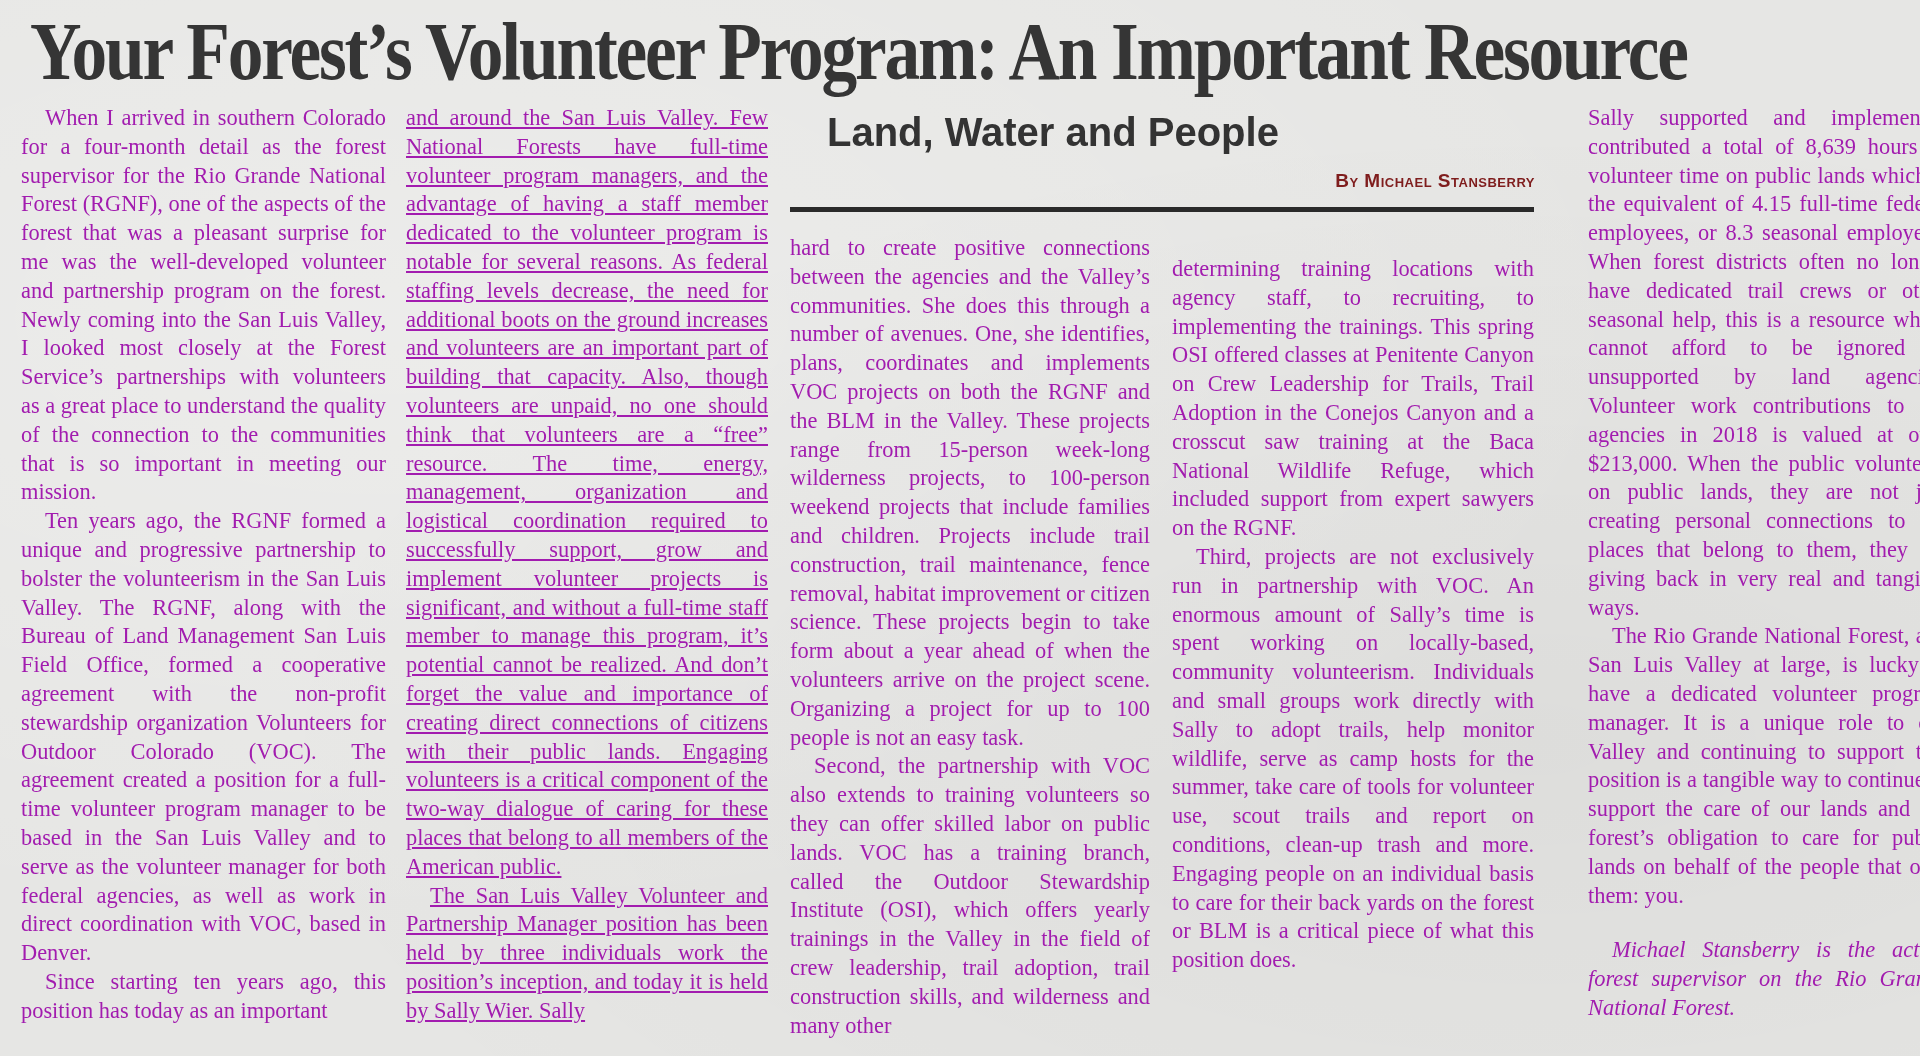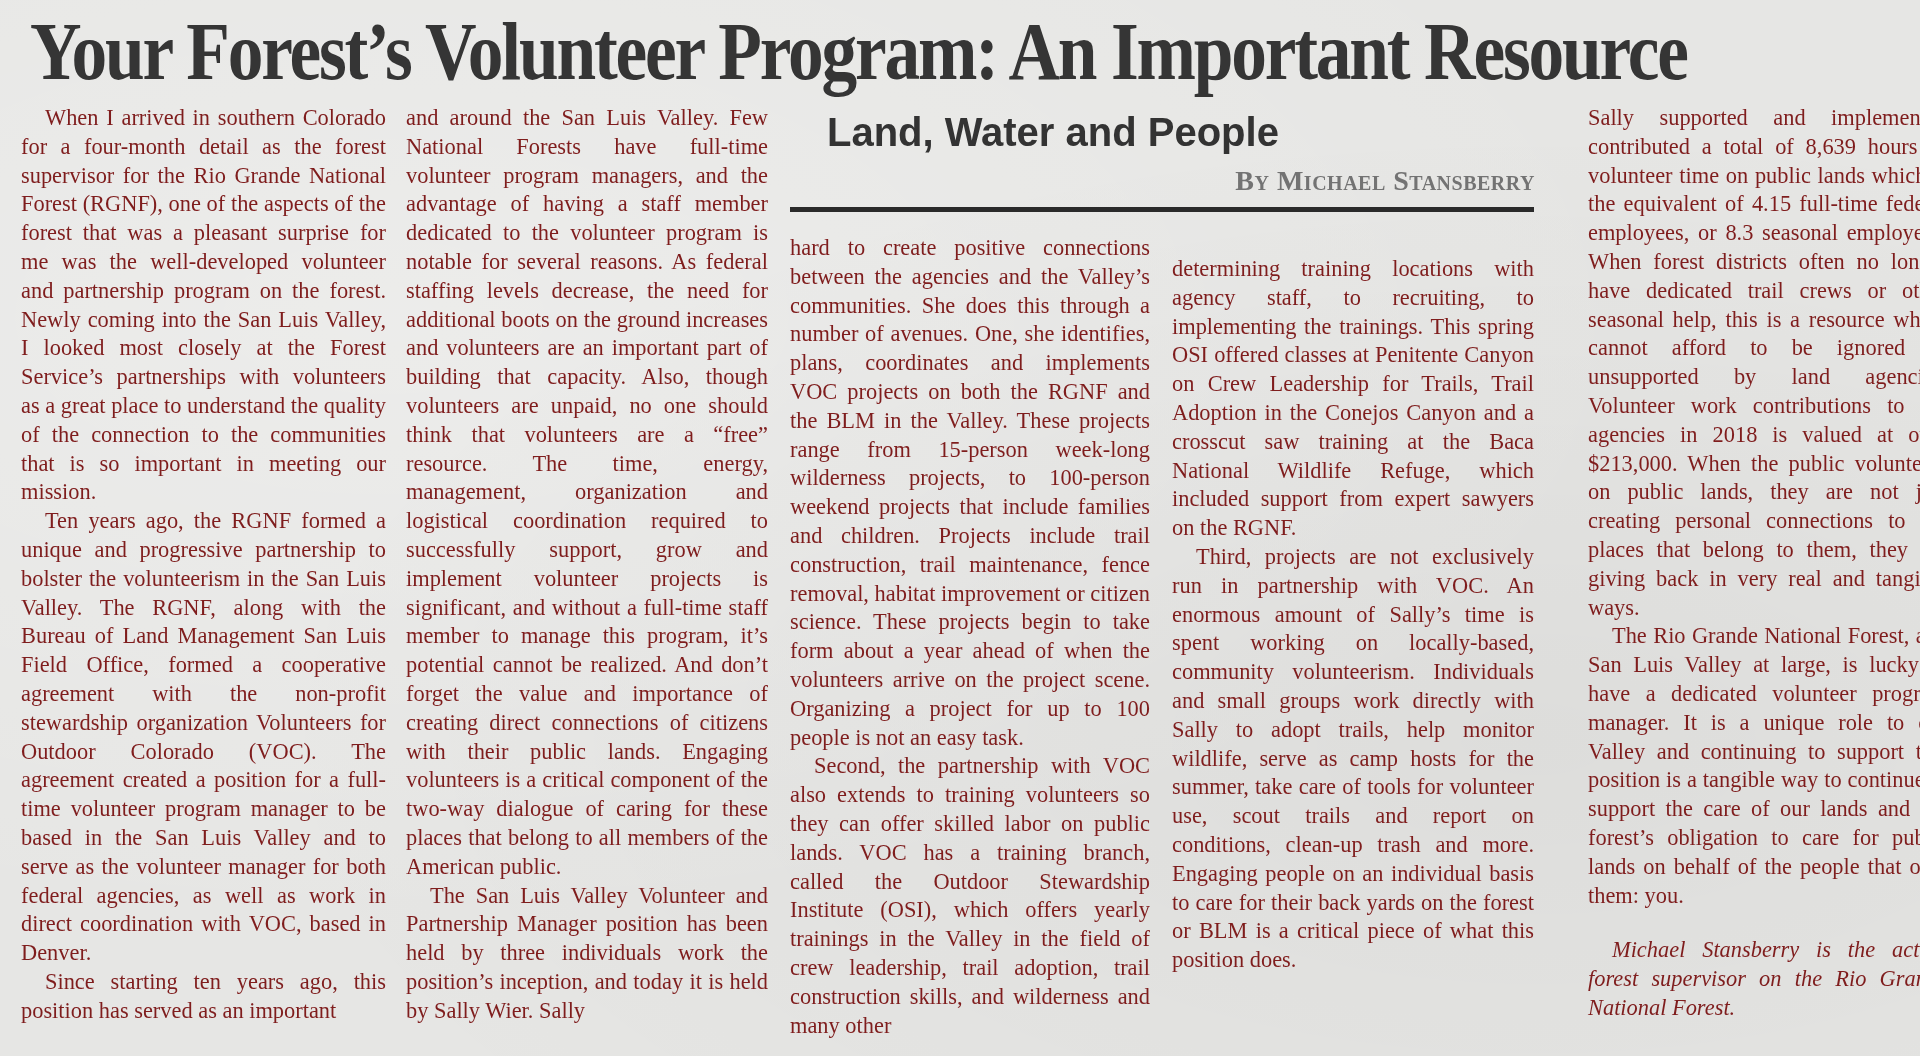--- a/index.html
+++ b/index.html
@@ -15,55 +15,55 @@
   }
   .headline {
     position: absolute; left: 30px; top: 8px; width: 1880px; height: 88px;
     font-family: "Liberation Serif", serif; font-weight: bold;
     font-size: 82px; line-height: 88px; letter-spacing: -2.5px;
     color: #353535; white-space: nowrap;
     transform: scaleX(0.87); transform-origin: left top;
   }
   .col {
     position: absolute; top: 104px; font-size: 22.4px; line-height: 28.8px;
-    text-align: justify; color: #7f1d1d;
+    text-align: justify; color: #a21caf;
   }
   .col p { margin: 0; text-indent: 24px; }
   .col p.noindent { text-indent: 0; }
   .col1 { left: 21px; width: 365px; top: 104px; }
-  .col2 { left: 406px; width: 362px; top: 104px; }
+  .col2 { left: 406px; width: 362px; top: 104px; text-decoration: underline; }
   .col3 { left: 790px; width: 360px; top: 218px; margin-top: 16px; }
   .col4 { left: 1172px; width: 362px; top: 219px; margin-top: 36px; }
   .col5 { left: 1588px; width: 360px; top: 104px; }
   .subhead {
     position: absolute; left: 827px; top: 100px;
     font-family: "Liberation Sans", "DejaVu Sans", sans-serif; font-weight: bold;
     font-size: 40px; line-height: 64px; color: #333; white-space: nowrap;
   }
   .byline {
     position: absolute; right: 385px; top: 163px;
-    font-family: Liberation Serif, serif; font-weight: bold;
-    font-size: 28px; line-height: 36px; color: #737373; font-variant: small-caps;
+    font-family: Liberation Sans, sans-serif; font-weight: bold;
+    font-size: 19px; line-height: 36px; color: #7f1d1d; font-variant: small-caps;
     letter-spacing: 0.5px; white-space: nowrap;
   }
   .rule {
     position: absolute; left: 790px; top: 207px; width: 744px; height: 5px;
     background: #2a2a2a;
   }
   .bio { font-style: italic; margin-top: 26px !important; }
 </style>
 </head>
 <body>
 
 <div class="headline">Your Forest’s Volunteer Program: An Important Resource</div>
 
 <div class="col col1">
   <p>When I arrived in southern Colorado for a four-month detail as the forest supervisor for the Rio Grande National Forest (RGNF), one of the aspects of the forest that was a pleasant surprise for me was the well-developed volunteer and partnership program on the forest. Newly coming into the San Luis Valley, I looked most closely at the Forest Service’s partnerships with volunteers as a great place to understand the quality of the connection to the communities that is so important in meeting our mission.</p>
   <p>Ten years ago, the RGNF formed a unique and progressive partnership to bolster the volunteerism in the San Luis Valley. The RGNF, along with the Bureau of Land Management San Luis Field Office, formed a cooperative agreement with the non-profit stewardship organization Volunteers for Outdoor Colorado (VOC). The agreement created a position for a full-time volunteer program manager to be based in the San Luis Valley and to serve as the volunteer manager for both federal agencies, as well as work in direct coordination with VOC, based in Denver.</p>
-  <p>Since starting ten years ago, this position has served as an important</p>
+  <p>Since starting ten years ago, this position has today as an important</p>
 </div>
 
 <div class="col col2">
   <p class="noindent">and around the San Luis Valley. Few National Forests have full-time volunteer program managers, and the advantage of having a staff member dedicated to the volunteer program is notable for several reasons. As federal staffing levels decrease, the need for additional boots on the ground increases and volunteers are an important part of building that capacity. Also, though volunteers are unpaid, no one should think that volunteers are a “free” resource. The time, energy, management, organization and logistical coordination required to successfully support, grow and implement volunteer projects is significant, and without a full-time staff member to manage this program, it’s potential cannot be realized. And don’t forget the value and importance of creating direct connections of citizens with their public lands. Engaging volunteers is a critical component of the two-way dialogue of caring for these places that belong to all members of the American public.</p>
   <p>The San Luis Valley Volunteer and Partnership Manager position has been held by three individuals work the position’s inception, and today it is held by Sally Wier. Sally</p>
 </div>
 
 <div class="subhead">Land, Water and People</div>
 <div class="byline">By Michael Stansberry</div>
 <div class="rule"></div>

